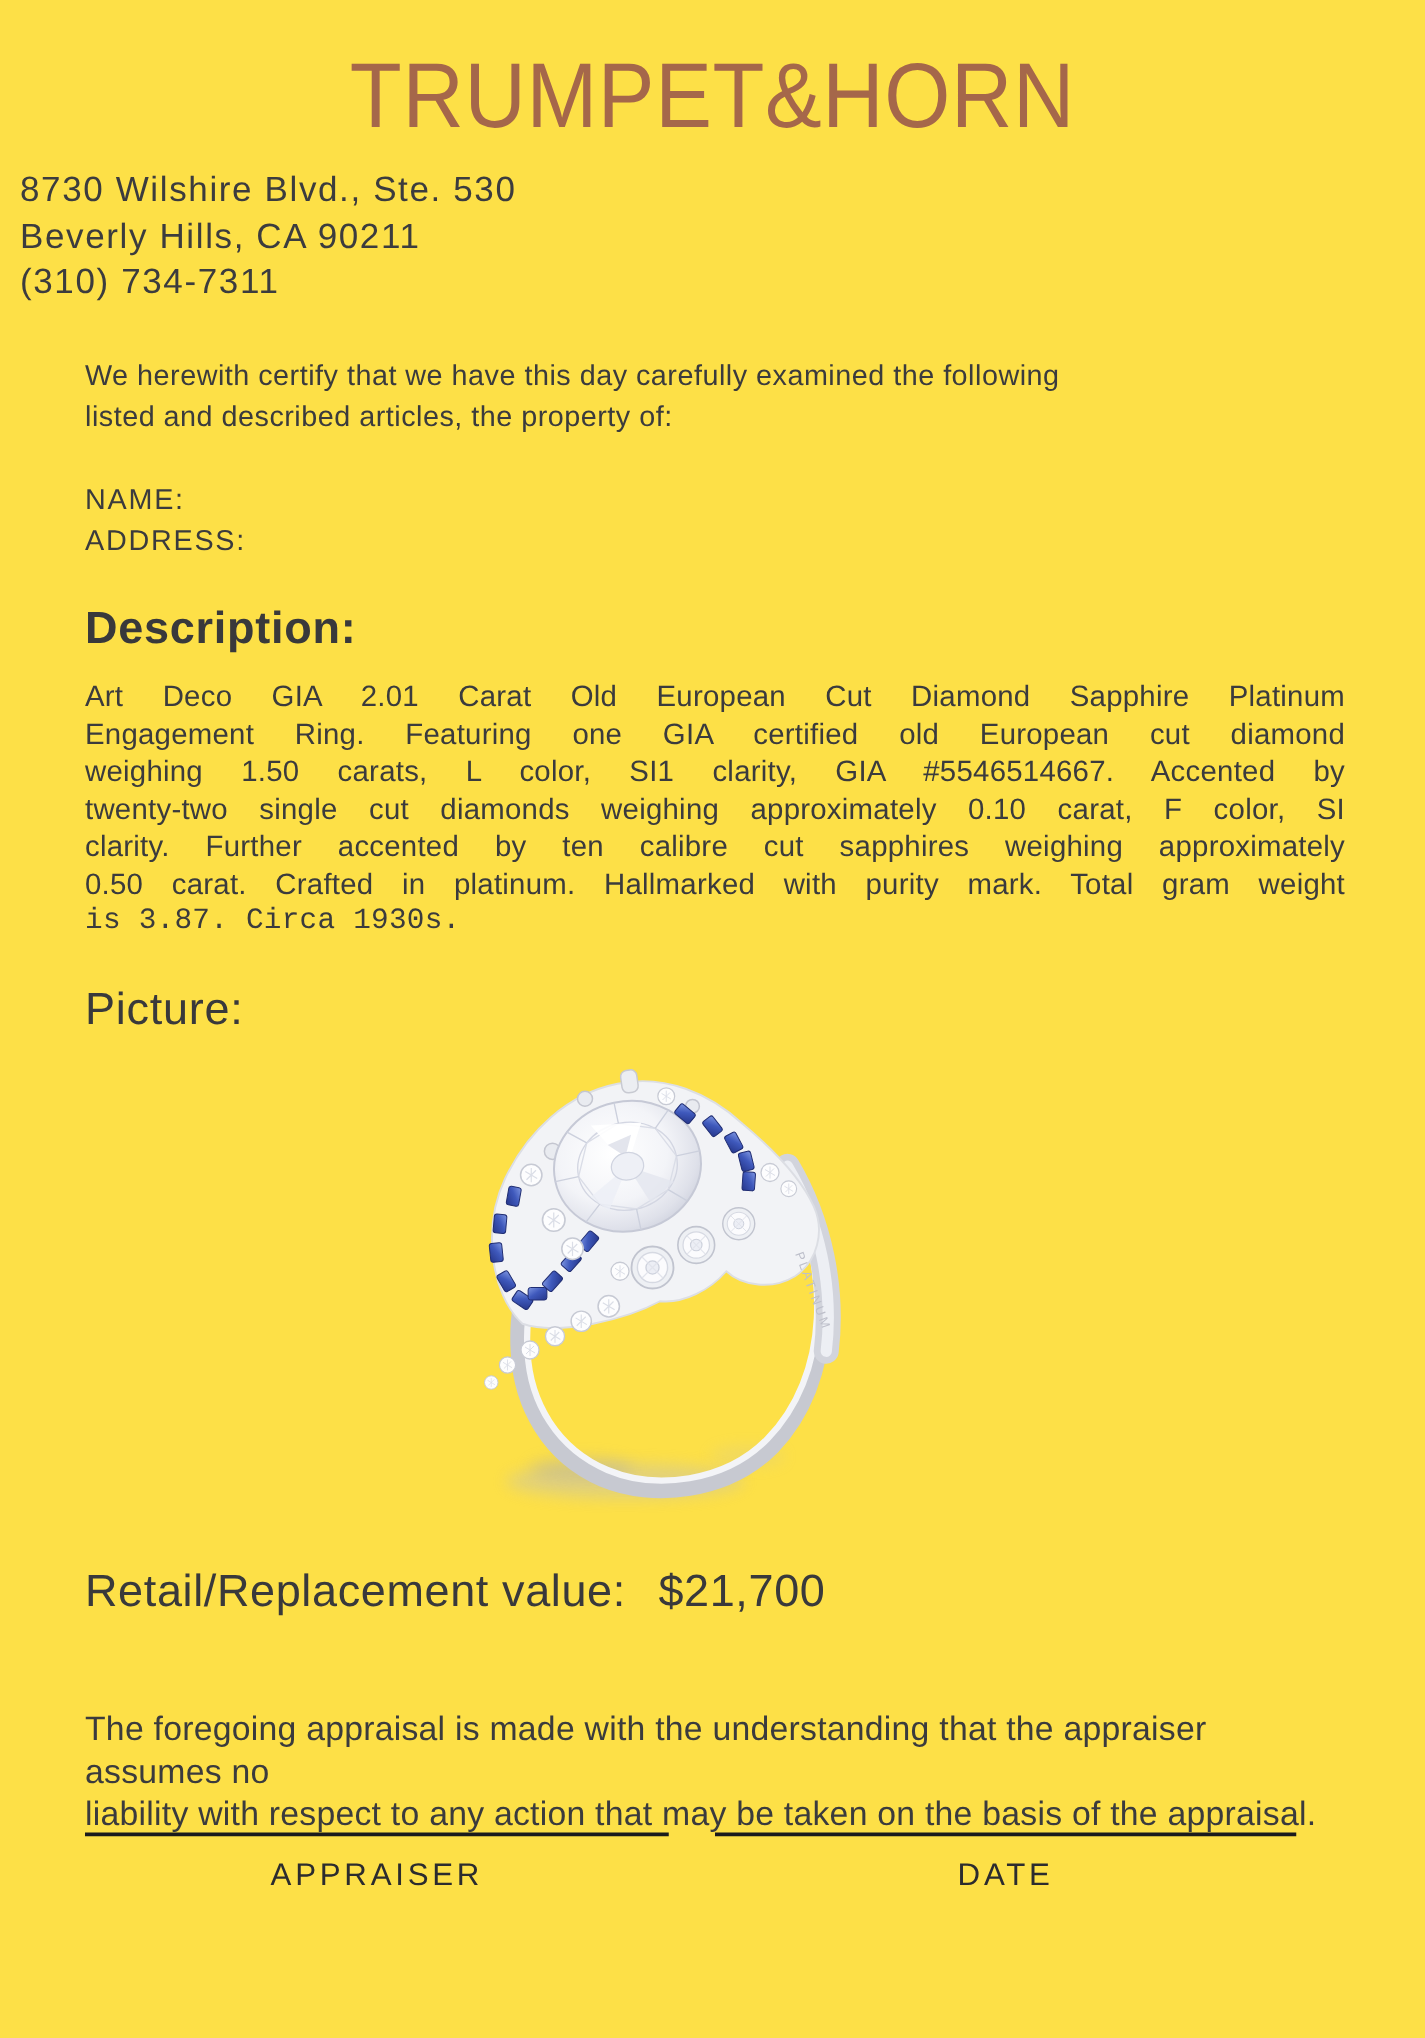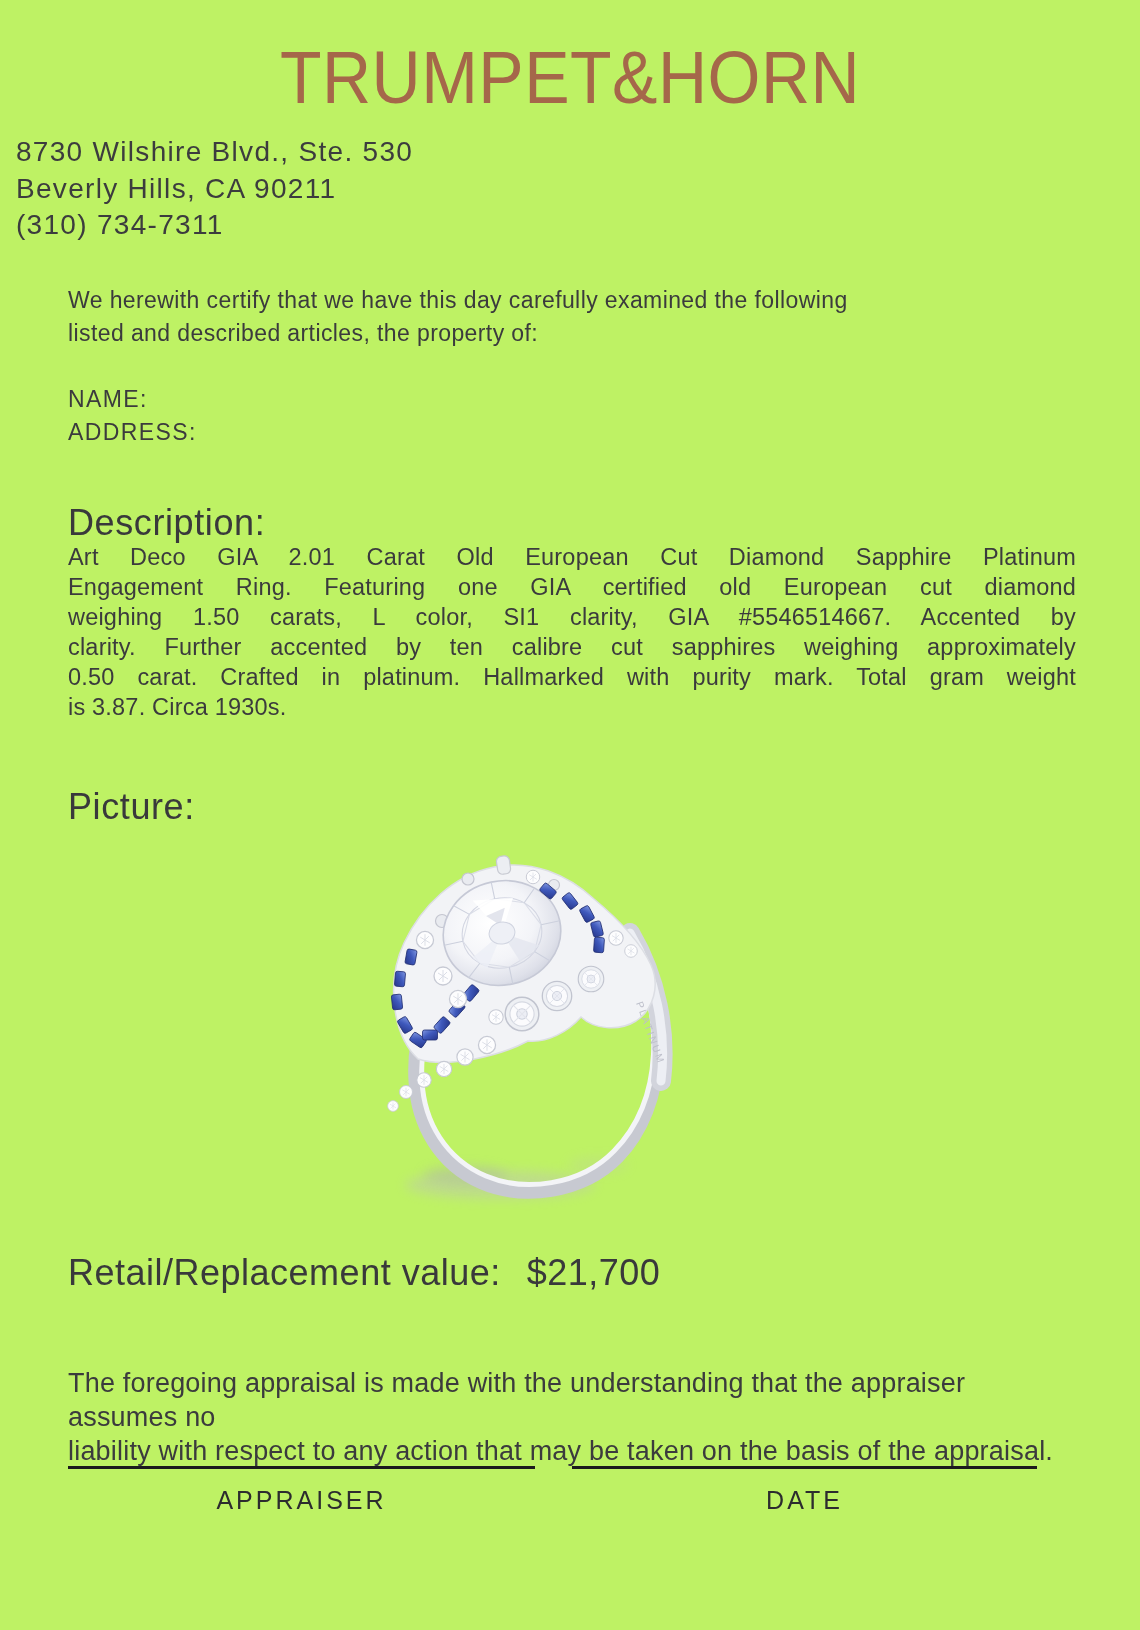--- a/index.html
+++ b/index.html
@@ -1,19 +1,19 @@
 <!DOCTYPE html>
 <html style="--logo-brown: #a5674a; --text-dark: #3b3b3d; --sapphire-blue: #3f59bc; --signature-line: #1b1b1c;"><head>
 <meta charset="utf-8">
 <style>
   * { margin:0; padding:0; box-sizing:border-box; }
   html,body { background:#ffffff; }
   .page{
     position:relative; width:1140px; height:1630px; margin:0 auto;
-    background:#bef264; overflow:hidden;
+    background:#fde047; overflow:hidden;
     font-family:"Liberation Sans","DejaVu Sans",sans-serif;
     color:var(--text-dark,#3b3b3d);
   }
   .logo{
     position:absolute; top:40px; left:0; width:100%;
     text-align:center; font-size:68px; line-height:1; font-weight:400;
     color:var(--logo-brown,#a5674a); letter-spacing:0.5px;
     transform:scaleY(1.08); transform-origin:50% 0;
   }
   .address{
@@ -26,28 +26,28 @@
     font-size:23px; line-height:33px; letter-spacing:.4px;
   }
   .owner{
     position:absolute; top:383px; left:68px;
     font-size:23px; line-height:33px; letter-spacing:1.4px;
   }
   h2{
     position:absolute; left:68px; font-size:36px; font-weight:400;
     letter-spacing:.6px; color:#39393b; line-height:42px;
   }
-  #desc-h{ top:502px; }
+  #desc-h{ top:481px;font-weight:bold; }
   #pic-h{ top:786px; }
   .desc{
     position:absolute; top:542px; left:68px; width:1008px;
     font-size:23.5px; line-height:30px; letter-spacing:.2px;
   }
   .jline{ text-align:justify; text-align-last:justify; }
-  .jline.last{ text-align-last:left; }
+  .jline.last{ text-align-last:left;font-family:Liberation Mono, monospace; }
   .figure{ position:absolute; left:330px; top:833px; width:460px; height:378px; }
   .value-line{
     position:absolute; top:1252px; left:68px;
     font-size:36px; letter-spacing:.5px; color:#39393b; line-height:41px;
   }
   .value-amount{ margin-left:26px; }
   .disclaimer{
     position:absolute; top:1366px; left:68px; width:1008px;
     font-size:27px; line-height:34px; letter-spacing:.2px;
   }
@@ -82,20 +82,21 @@
     <div>NAME:</div>
     <div>ADDRESS:</div>
   </div>
 
   <h2 id="desc-h">Description:</h2>
 
   <div class="desc">
     <div class="jline">Art Deco GIA 2.01 Carat Old European Cut Diamond Sapphire Platinum</div>
     <div class="jline">Engagement Ring. Featuring one GIA certified old European cut diamond</div>
     <div class="jline">weighing 1.50 carats, L color, SI1 clarity, GIA #5546514667. Accented by</div>
+    <div class="jline">twenty-two single cut diamonds weighing approximately 0.10 carat, F color, SI</div>
     <div class="jline">clarity. Further accented by ten calibre cut sapphires weighing approximately</div>
     <div class="jline">0.50 carat. Crafted in platinum. Hallmarked with purity mark. Total gram weight</div>
     <div class="jline last">is 3.87. Circa 1930s.</div>
   </div>
 
   <h2 id="pic-h">Picture:</h2>
 
   <div class="figure">
     <svg viewBox="0 0 460 378" width="460" height="378">
       <defs>

